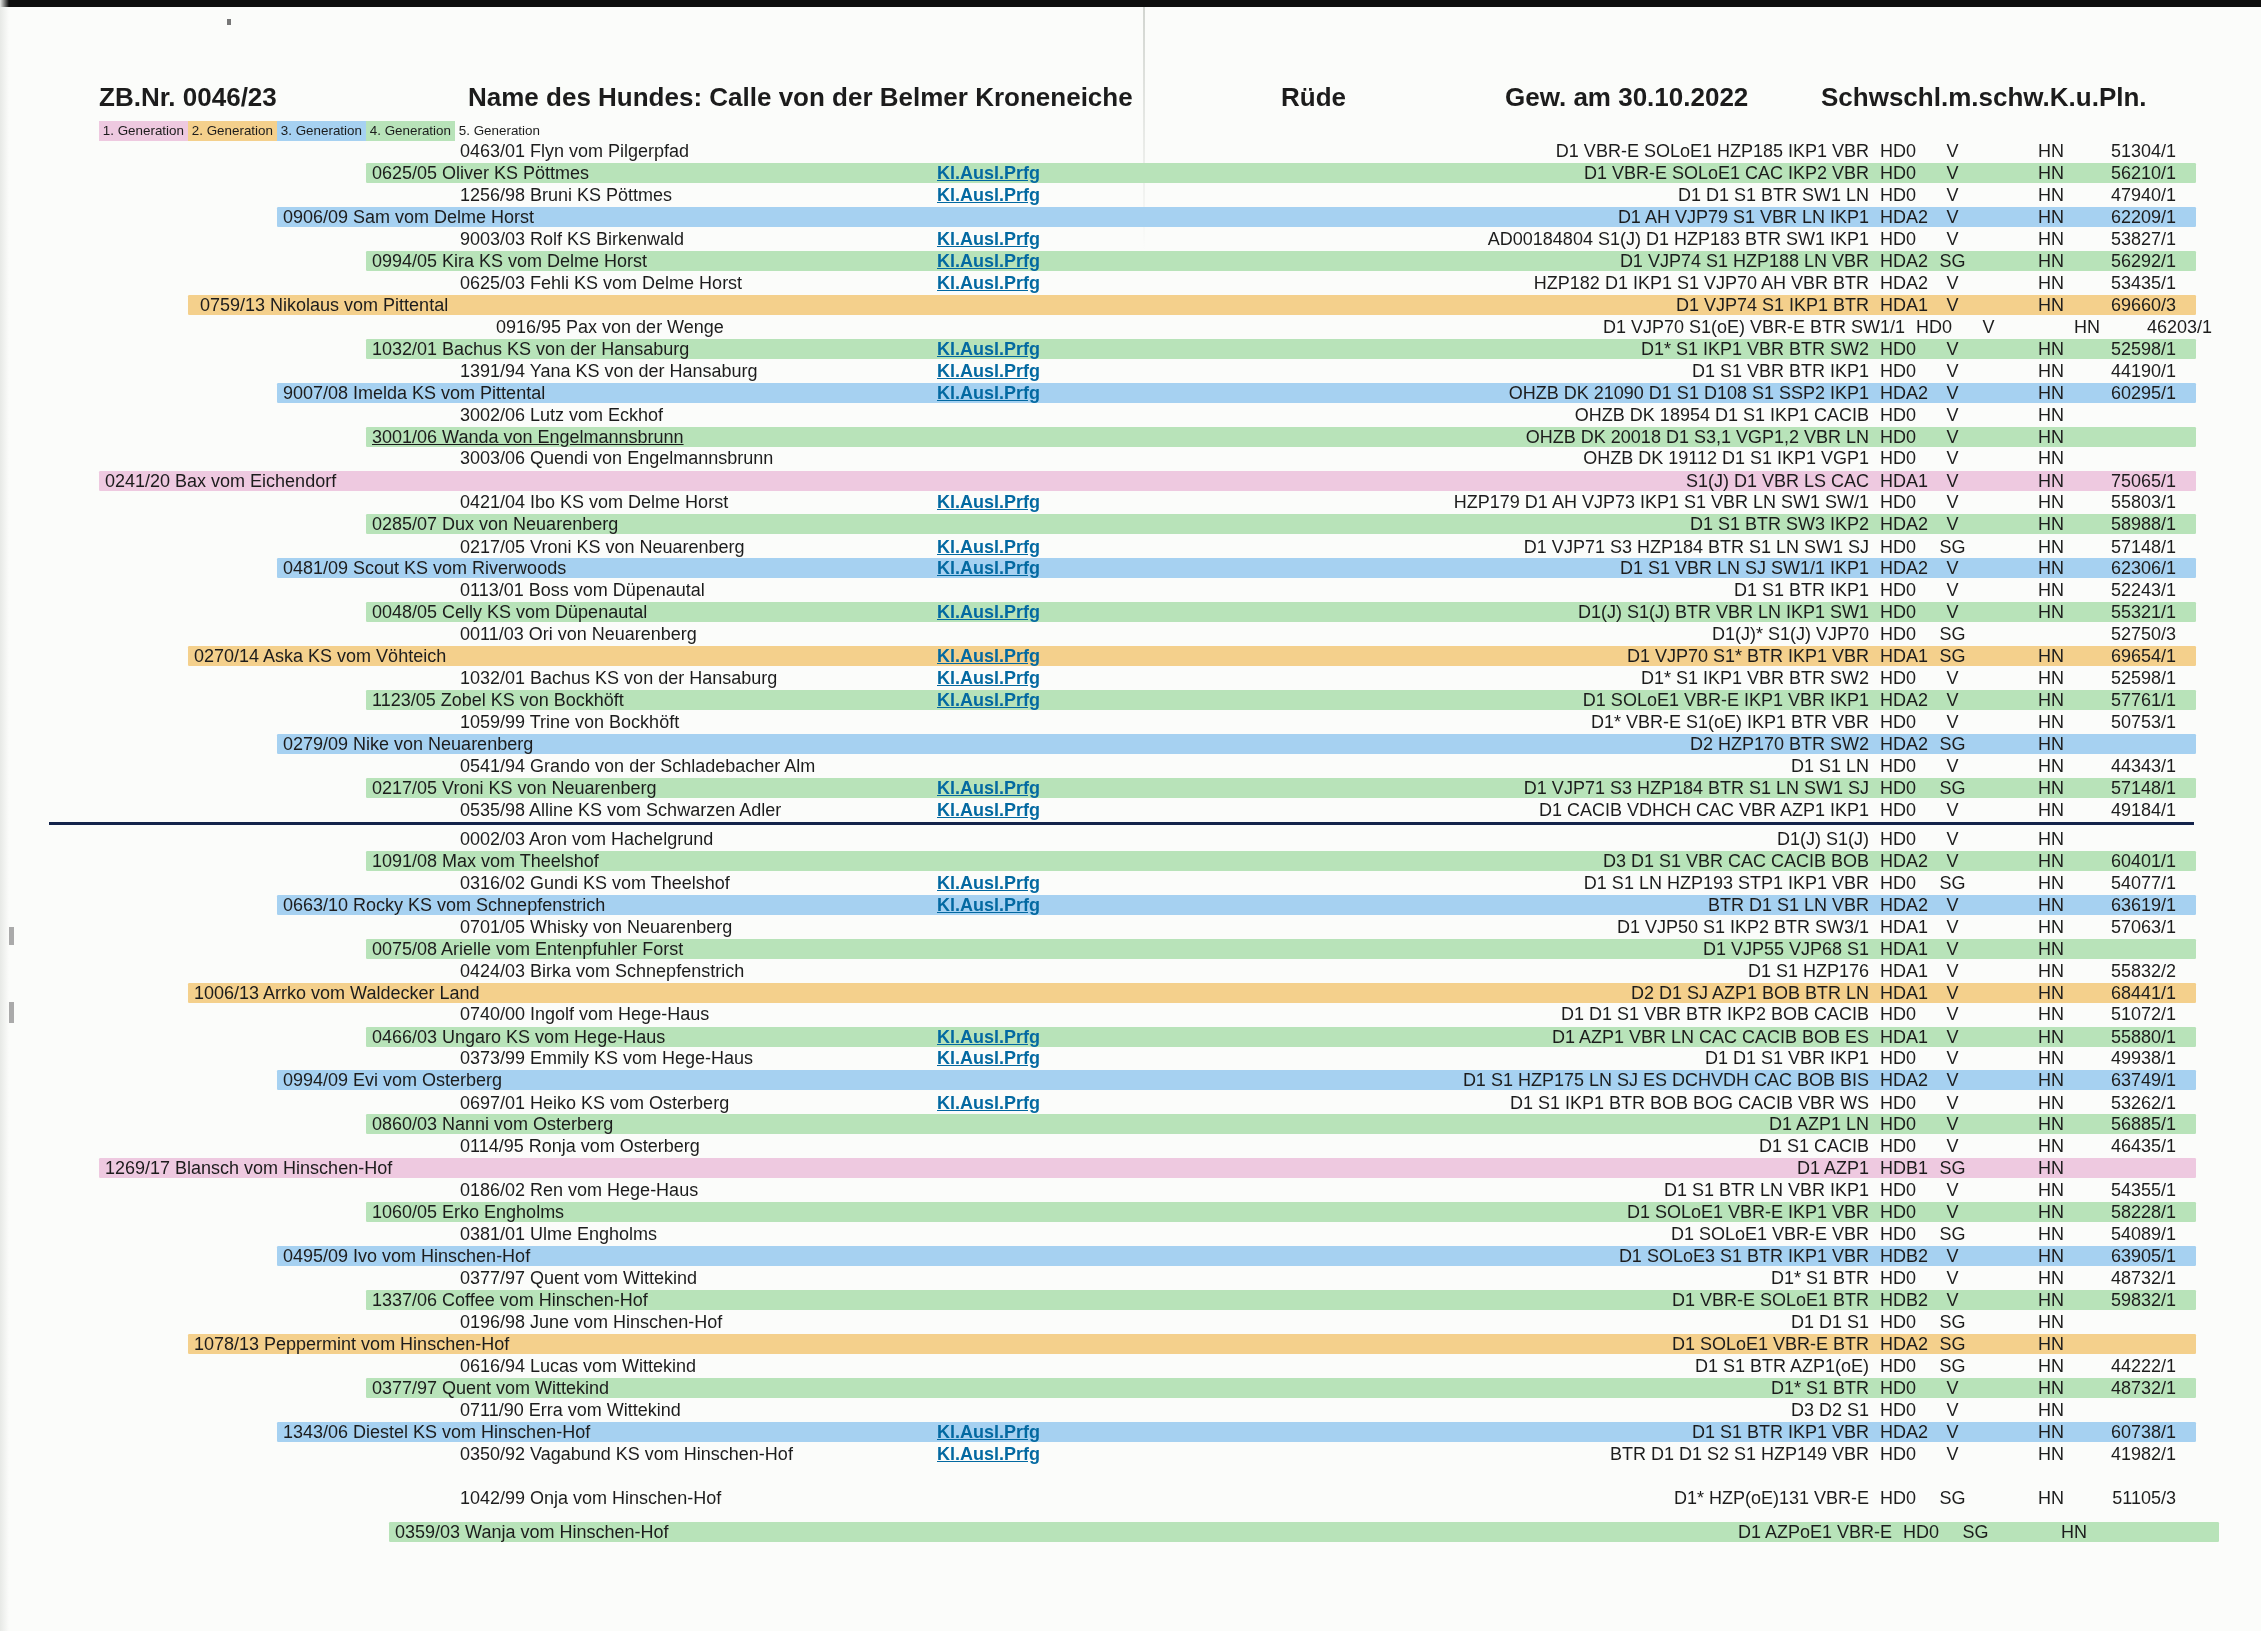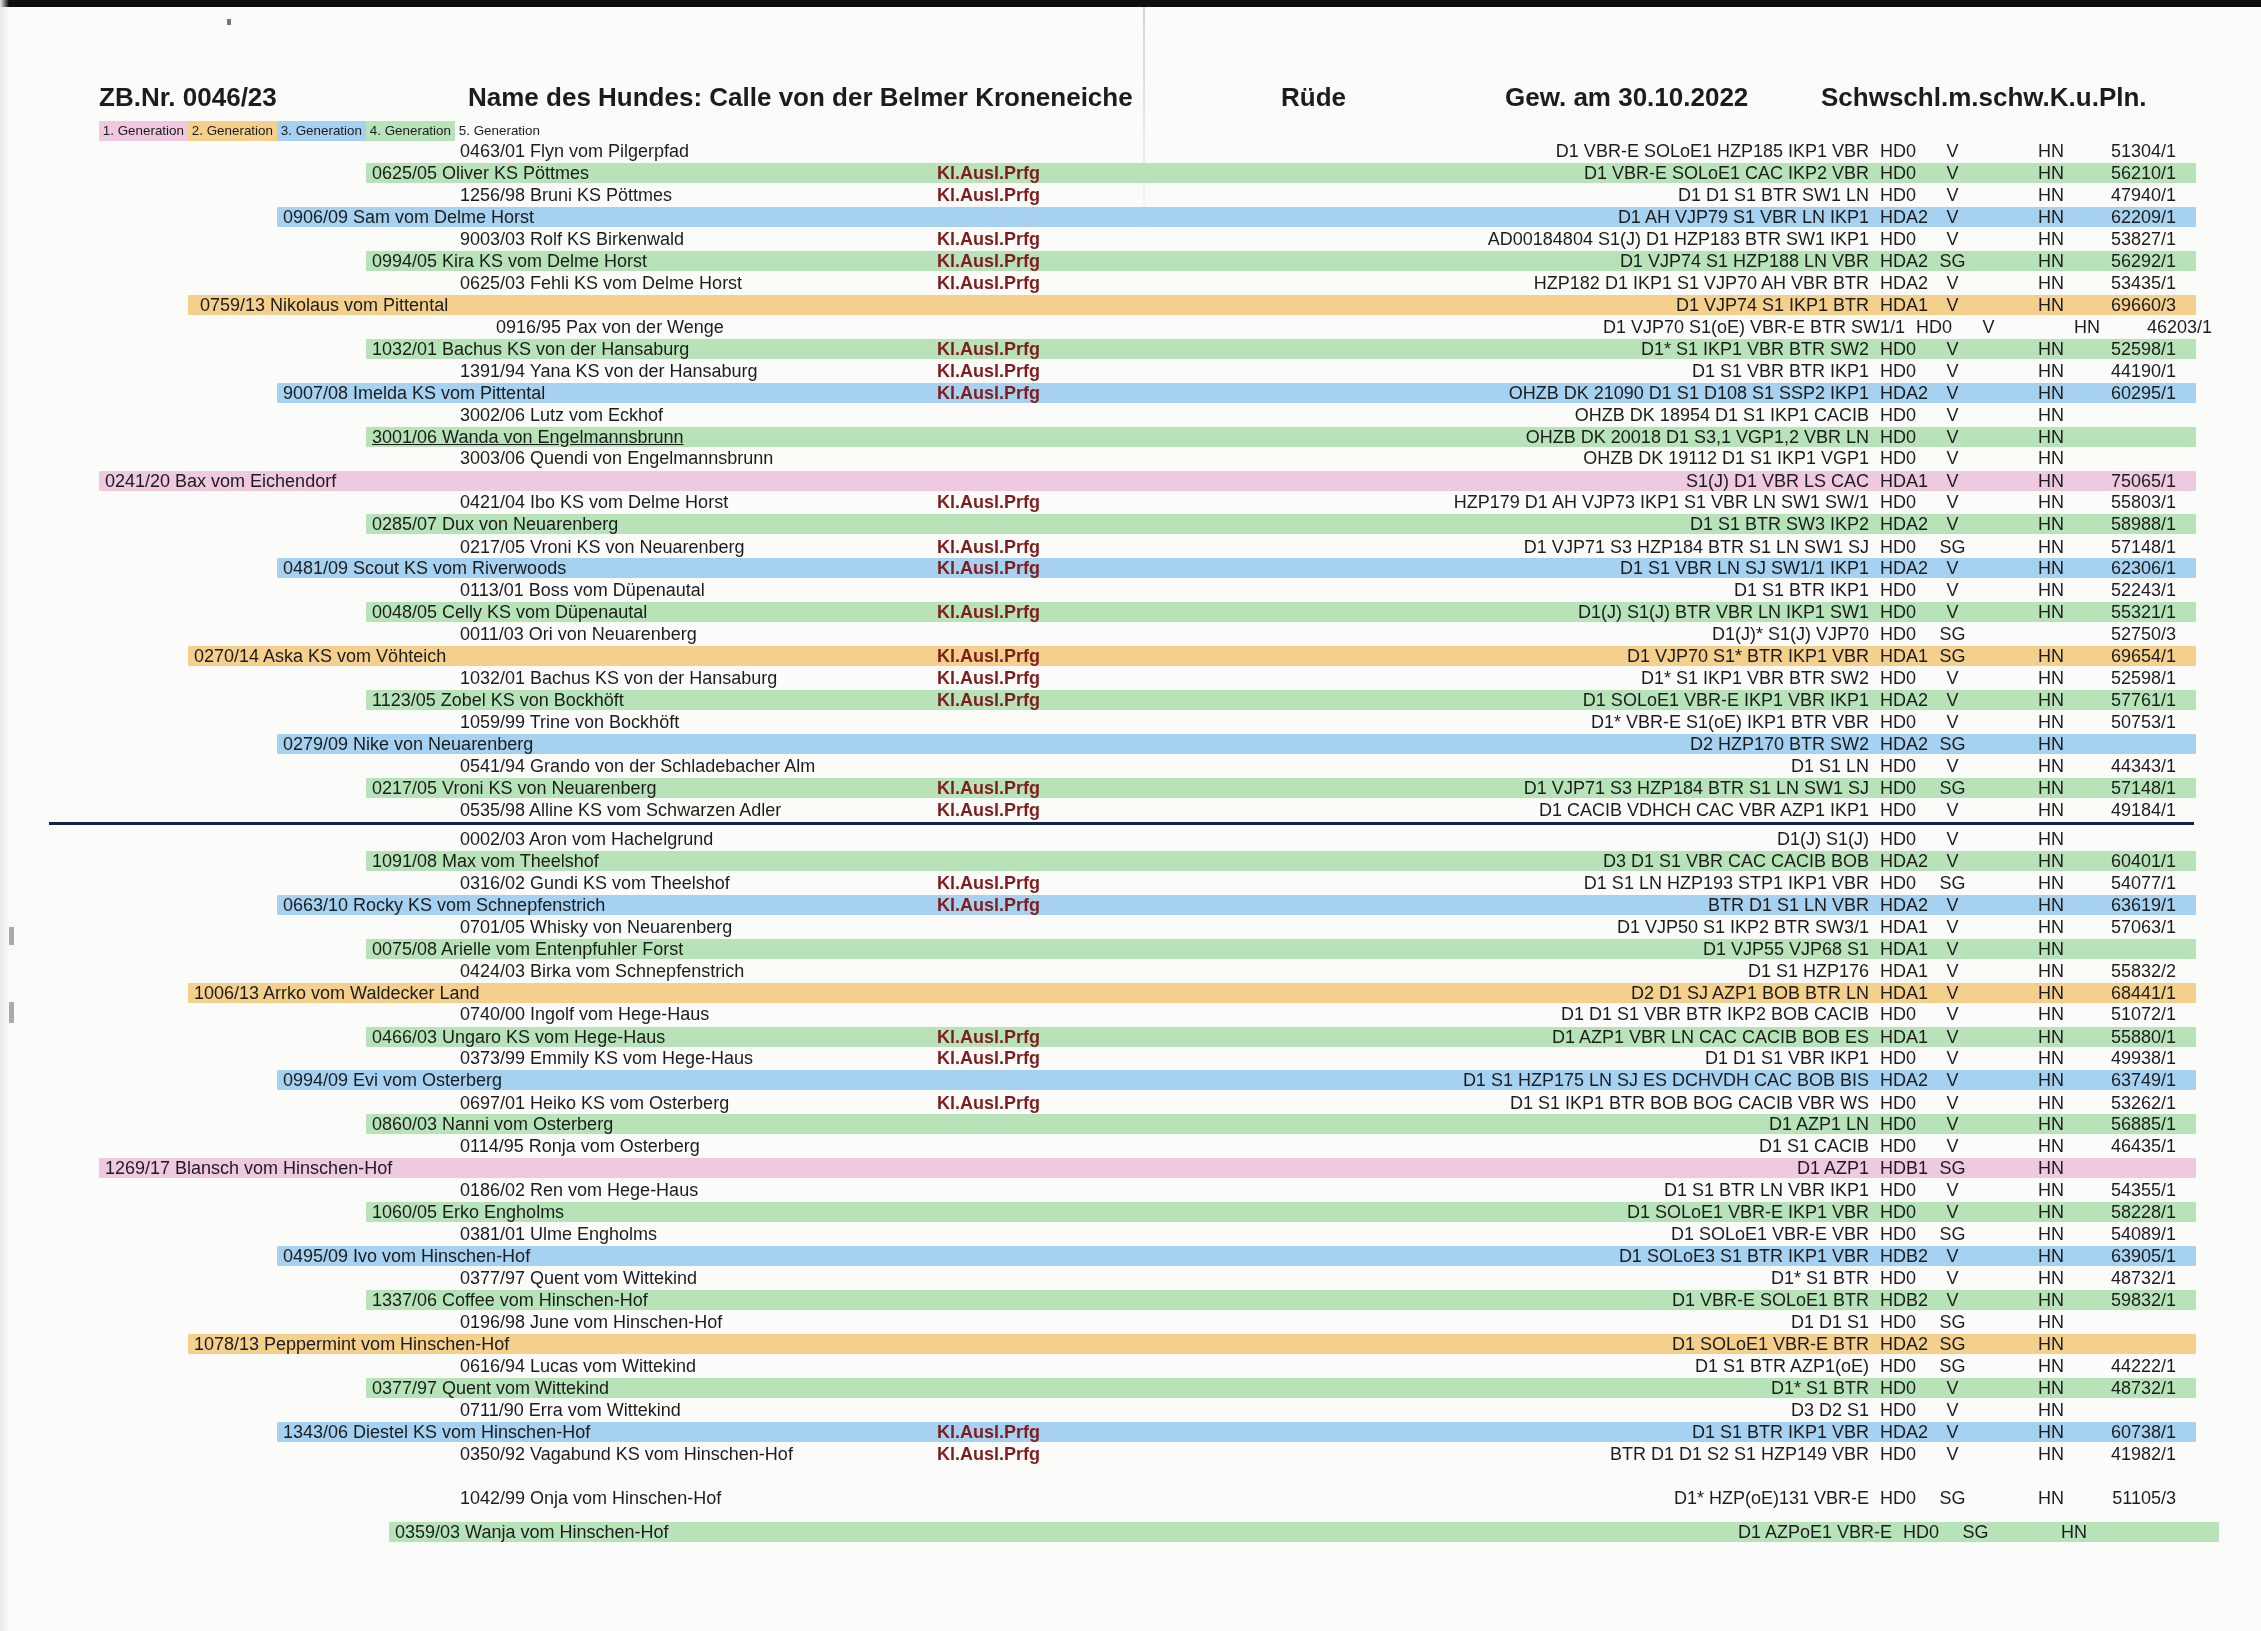--- a/index.html
+++ b/index.html
@@ -26,21 +26,21 @@
   #hdr-coat{left:1821px;}
   
   .genchip{position:absolute;top:121px;height:20px;line-height:20px;
     font-size:13.4px;padding:0 3.8px;white-space:nowrap;}
   
   #rows{position:absolute;left:0;top:0;width:2261px;height:1632px;}
   .row{position:absolute;left:0;width:2261px;height:22px;line-height:22px;font-size:18px;}
   .row .bar{position:absolute;top:1.3px;bottom:0.6px;right:65px;border-radius:1.3px;z-index:0;}
   .row span{position:absolute;z-index:1;white-space:nowrap;}
   .row .name{}
-  .row .kl{left:937px;color:#7f1d1d;font-weight:bold;}
+  .row .kl{left:937px;color:#0369a1;font-weight:bold;text-decoration:underline;}
   .row .results{right:392px;}
   .row .hd{left:1880px;}
   .row .rating{left:1927px;width:51px;text-align:center;}
   .row .hn{left:2038px;}
   .row .score{left:2048px;width:128px;text-align:right;}
   
   .divider{position:absolute;left:49px;top:822px;width:2145px;height:2.6px;background:#13234a;}
 </style>
 </head>
 <body>

